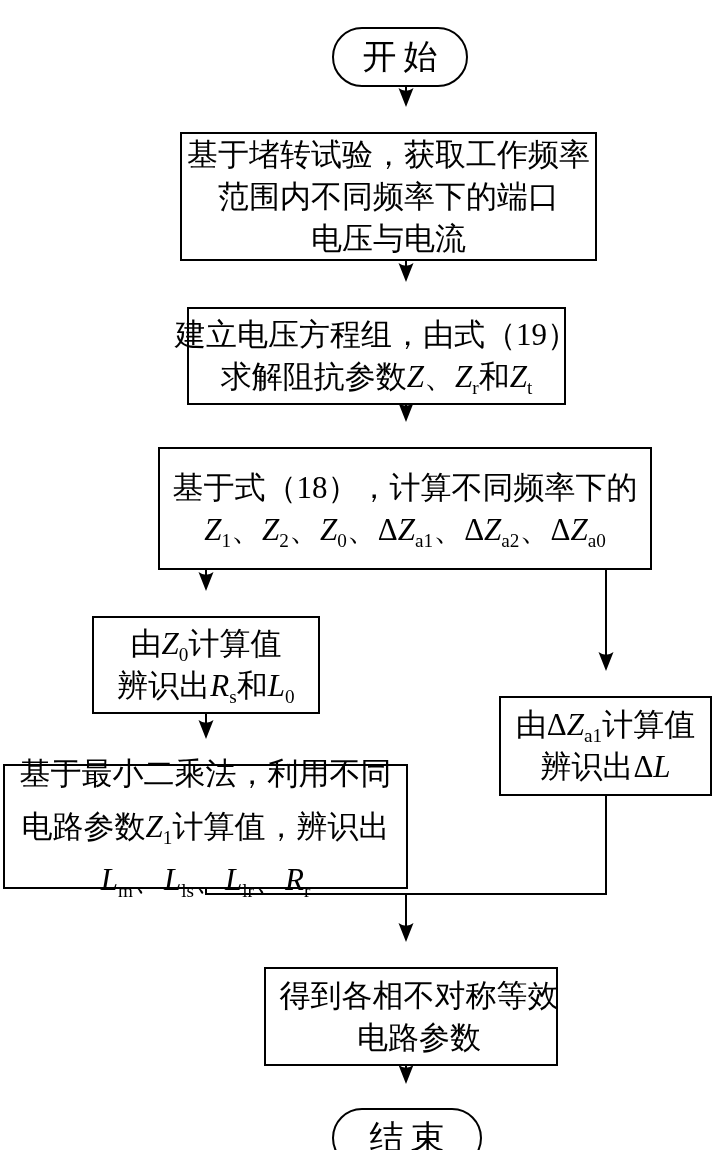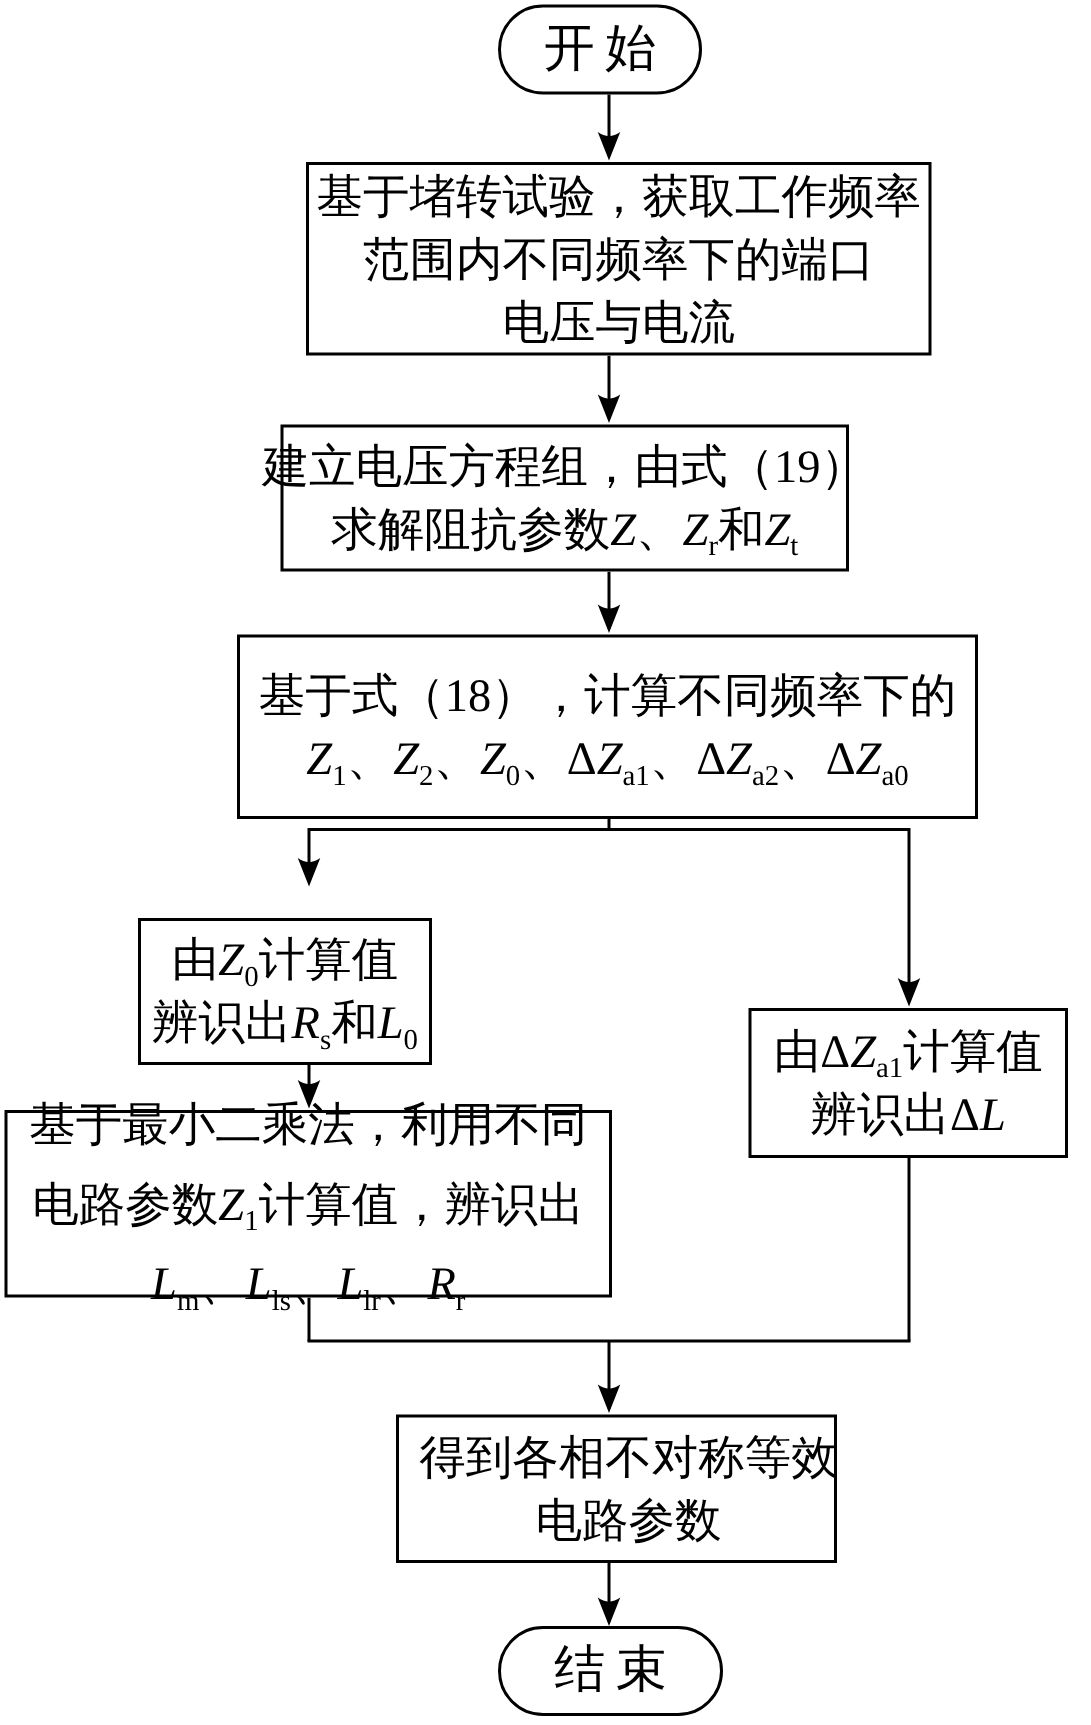--- a/index.html
+++ b/index.html
@@ -28,43 +28,44 @@
     box-sizing: border-box;
     border: 2px solid #000000;
     background: #ffffff;
     display: flex;
     flex-direction: column;
     align-items: center;
     justify-content: center;
     text-align: center;
     font-size: 31px;
     line-height: 42px;
+    margin-top: 24px;
   }
   .terminator {
     border-radius: 31px;
     font-size: 34px;
     letter-spacing: 7px;
     padding-left: 7px; 
   }
   .tline {
     white-space: nowrap;
   }
   .it {
     font-style: italic;
   }
   sub {
     font-size: 0.62em;
     line-height: 0;
   }
   
   #node-start      { left: 332px; top: 3px;    width: 136px; height: 60px; }
-  #node-acquire    { left: 204px; top: 108px;  width: 417px; height: 129px; }
+  #node-acquire    { left: 180px; top: 108px;  width: 417px; height: 129px; }
   #node-equations  { left: 187px; top: 283px;  width: 379px; height: 98px; }
   #node-calc       { left: 158px; top: 423px;  width: 494px; height: 123px; }
-  #node-identify-rs{ left: 92px;  top: 612px;  width: 196px; height: 98px; }
+  #node-identify-rs{ left: 92px;  top: 592px;  width: 228px; height: 98px; }
   #node-identify-dl{ left: 499px; top: 672px;  width: 213px; height: 100px; }
   #node-lsq        { left: 3px;   top: 740px;  width: 405px; height: 125px; line-height: 40px; gap: 13px; }
   #node-result     { left: 264px; top: 943px;  width: 294px; height: 99px; padding-left: 16px; }
   #node-end        { left: 332px; top: 1084px; width: 150px; height: 60px; }
 </style>
 </head>
 <body>
 
 <div id="canvas">
 

